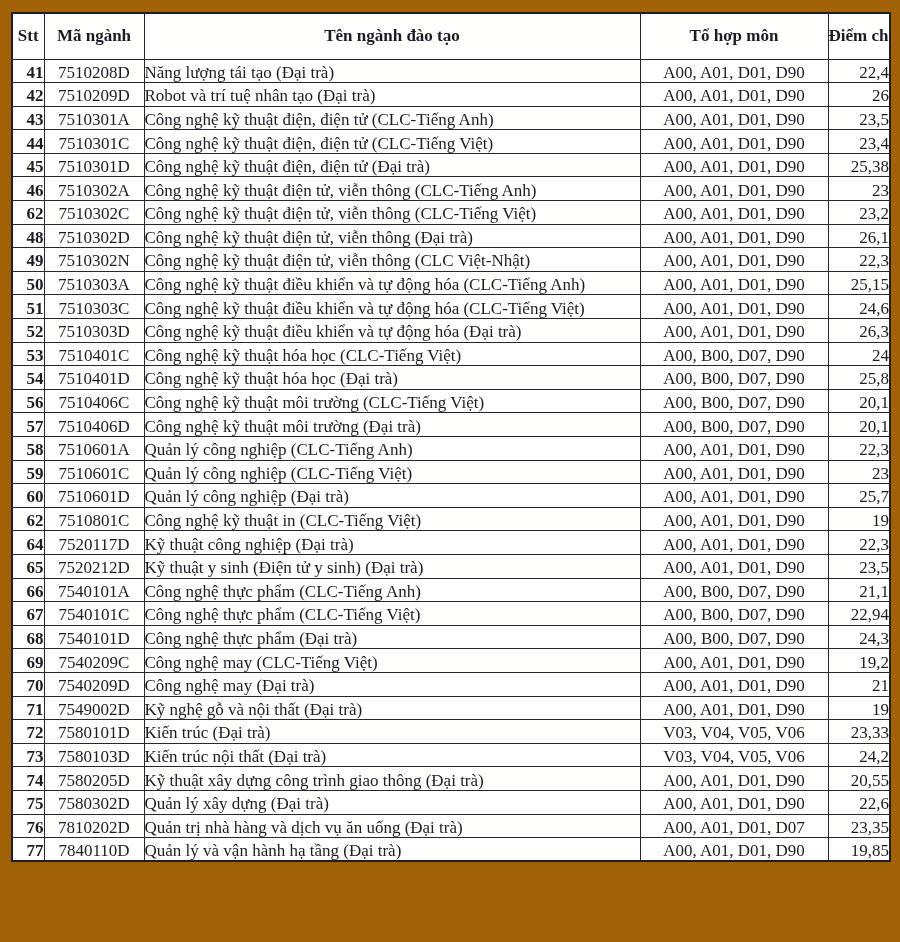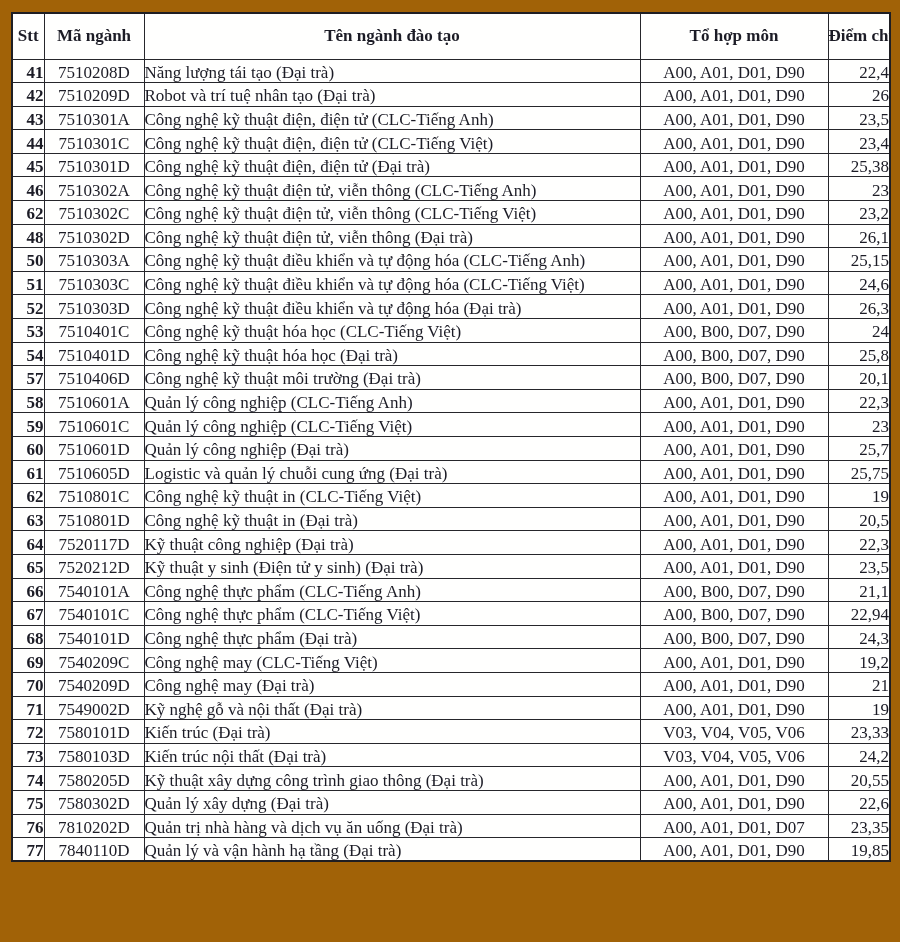--- a/index.html
+++ b/index.html
@@ -128,20 +128,27 @@
           <td class="c4">23,2</td>
         </tr>
         <tr>
           <td class="c0">48</td>
           <td class="c1">7510302D</td>
           <td class="c2">Công nghệ kỹ thuật điện tử, viễn thông (Đại trà)</td>
           <td class="c3">A00, A01, D01, D90</td>
           <td class="c4">26,1</td>
         </tr>
         <tr>
+          <td class="c0">49</td>
+          <td class="c1">7510302N</td>
+          <td class="c2">Công nghệ kỹ thuật điện tử, viễn thông (CLC Việt-Nhật)</td>
+          <td class="c3">A00, A01, D01, D90</td>
+          <td class="c4">22,3</td>
+        </tr>
+        <tr>
           <td class="c0">50</td>
           <td class="c1">7510303A</td>
           <td class="c2">Công nghệ kỹ thuật điều khiển và tự động hóa (CLC-Tiếng Anh)</td>
           <td class="c3">A00, A01, D01, D90</td>
           <td class="c4">25,15</td>
         </tr>
         <tr>
           <td class="c0">51</td>
           <td class="c1">7510303C</td>
           <td class="c2">Công nghệ kỹ thuật điều khiển và tự động hóa (CLC-Tiếng Việt)</td>
@@ -163,20 +170,27 @@
           <td class="c4">24</td>
         </tr>
         <tr>
           <td class="c0">54</td>
           <td class="c1">7510401D</td>
           <td class="c2">Công nghệ kỹ thuật hóa học (Đại trà)</td>
           <td class="c3">A00, B00, D07, D90</td>
           <td class="c4">25,8</td>
         </tr>
         <tr>
+          <td class="c0">56</td>
+          <td class="c1">7510406C</td>
+          <td class="c2">Công nghệ kỹ thuật môi trường (CLC-Tiếng Việt)</td>
+          <td class="c3">A00, B00, D07, D90</td>
+          <td class="c4">20,1</td>
+        </tr>
+        <tr>
           <td class="c0">57</td>
           <td class="c1">7510406D</td>
           <td class="c2">Công nghệ kỹ thuật môi trường (Đại trà)</td>
           <td class="c3">A00, B00, D07, D90</td>
           <td class="c4">20,1</td>
         </tr>
         <tr>
           <td class="c0">58</td>
           <td class="c1">7510601A</td>
           <td class="c2">Quản lý công nghiệp (CLC-Tiếng Anh)</td>
@@ -191,39 +205,25 @@
           <td class="c4">23</td>
         </tr>
         <tr>
           <td class="c0">60</td>
           <td class="c1">7510601D</td>
           <td class="c2">Quản lý công nghiệp (Đại trà)</td>
           <td class="c3">A00, A01, D01, D90</td>
           <td class="c4">25,7</td>
         </tr>
         <tr>
-          <td class="c0">61</td>
-          <td class="c1">7510605D</td>
-          <td class="c2">Logistic và quản lý chuỗi cung ứng (Đại trà)</td>
-          <td class="c3">A00, A01, D01, D90</td>
-          <td class="c4">25,75</td>
-        </tr>
-        <tr>
           <td class="c0">62</td>
           <td class="c1">7510801C</td>
           <td class="c2">Công nghệ kỹ thuật in (CLC-Tiếng Việt)</td>
           <td class="c3">A00, A01, D01, D90</td>
           <td class="c4">19</td>
-        </tr>
-        <tr>
-          <td class="c0">63</td>
-          <td class="c1">7510801D</td>
-          <td class="c2">Công nghệ kỹ thuật in (Đại trà)</td>
-          <td class="c3">A00, A01, D01, D90</td>
-          <td class="c4">20,5</td>
         </tr>
         <tr>
           <td class="c0">64</td>
           <td class="c1">7520117D</td>
           <td class="c2">Kỹ thuật công nghiệp (Đại trà)</td>
           <td class="c3">A00, A01, D01, D90</td>
           <td class="c4">22,3</td>
         </tr>
         <tr>
           <td class="c0">65</td>

